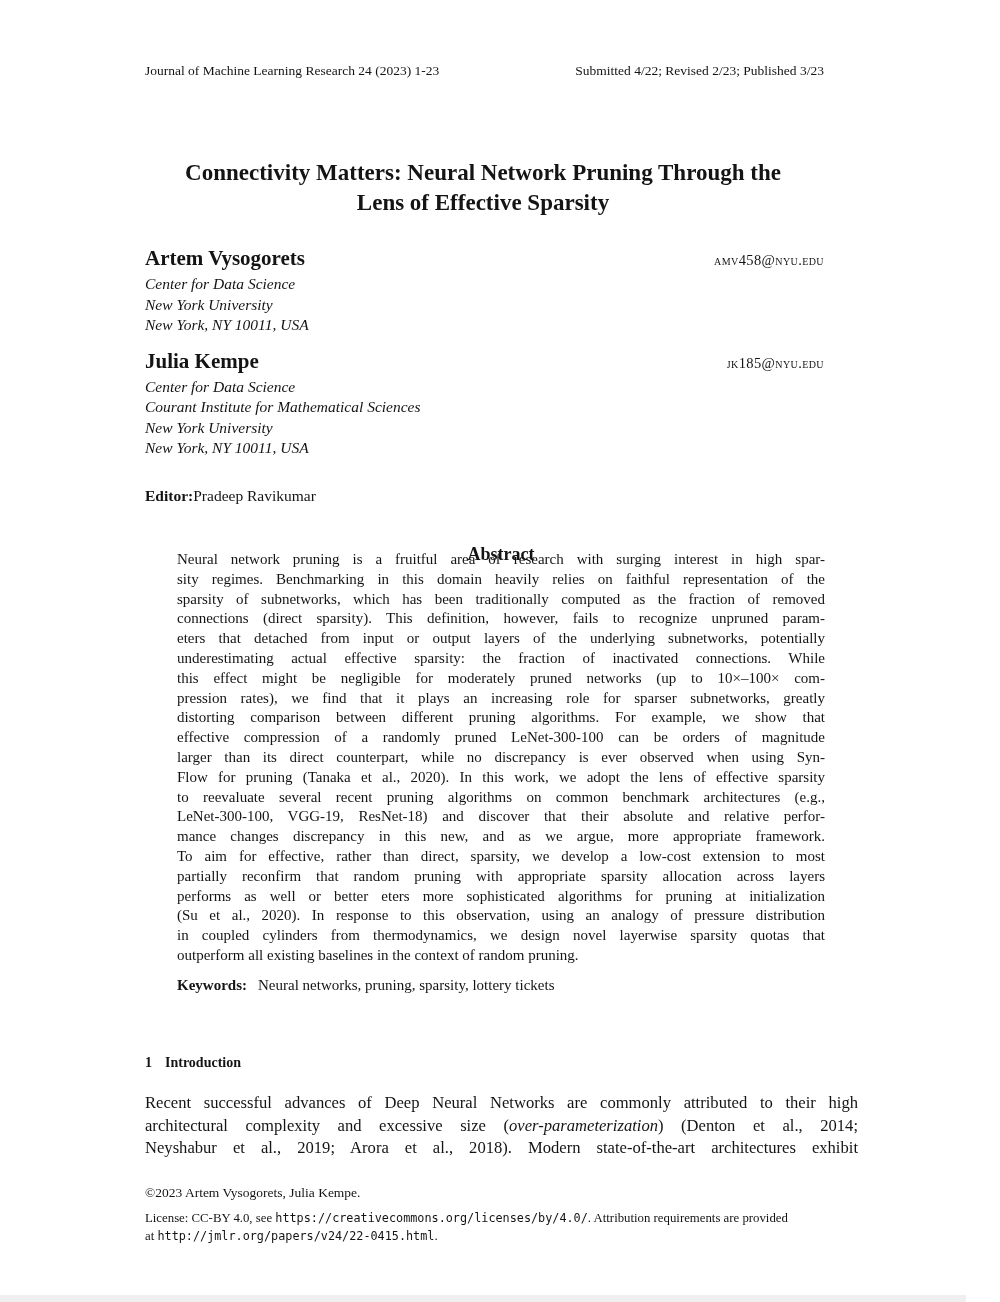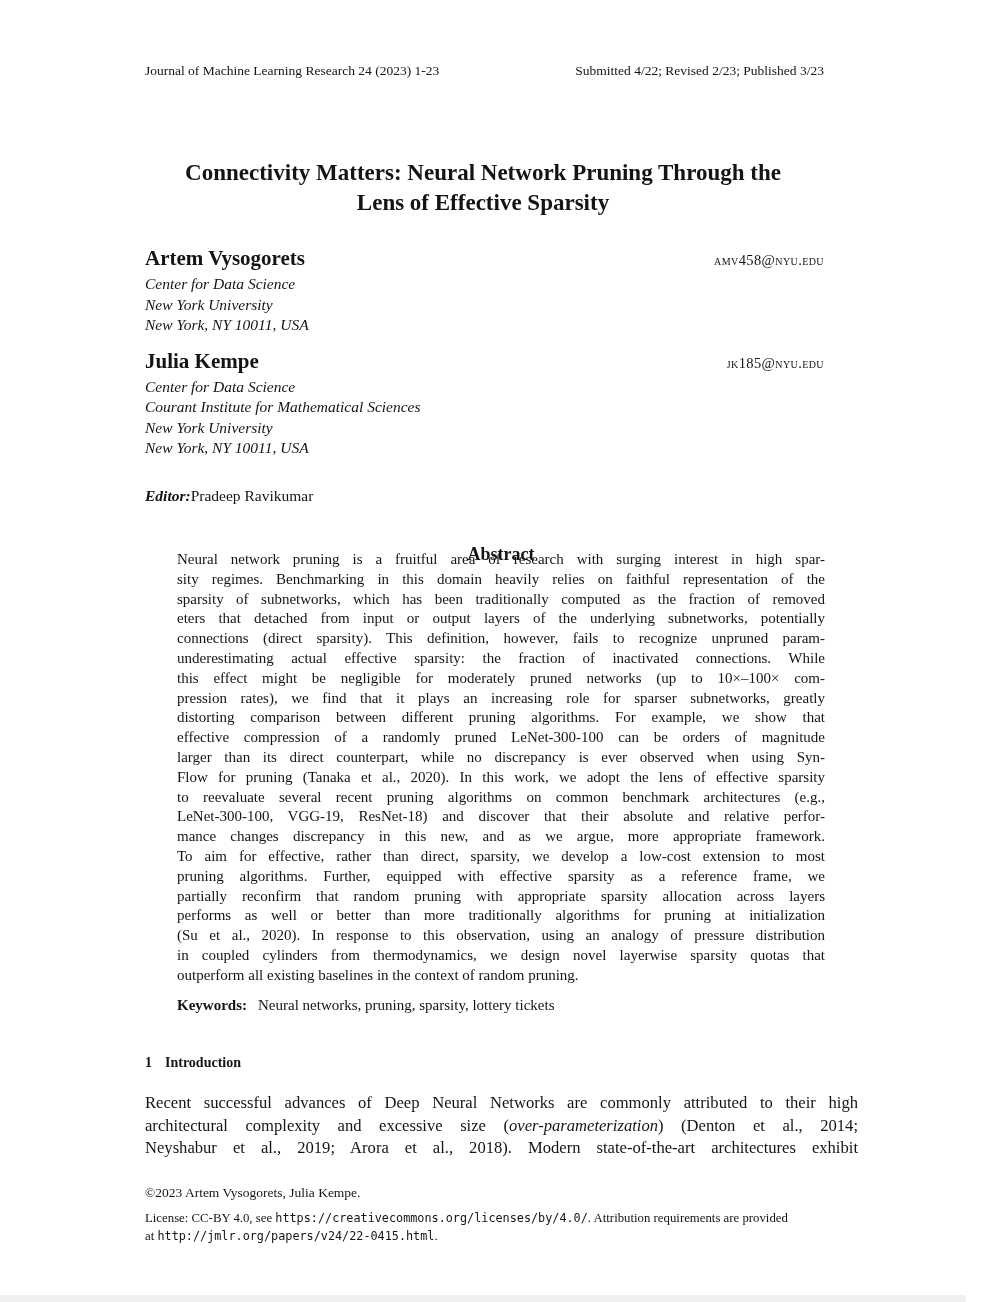--- a/index.html
+++ b/index.html
@@ -49,21 +49,21 @@
     font-style: italic;
     font-size: 15.5px;
     line-height: 20.5px;
   }
   .author-block + .author-block { margin-top: 13px; }
   .editor-line {
     position: absolute;
     top: 487px; left: 145px; right: 142px;
     font-size: 15.5px;
   }
-  .editor-label { font-weight: bold; font-style: italic; }
+  .editor-label { font-weight: bold; }
   .editor-name { }
   .abstract-heading {
     position: absolute;
     top: 544px; left: 177px; width: 648px;
     text-align: center;
     font-size: 18px;
     font-weight: bold;
   }
   .abstract-body {
     position: absolute;
@@ -156,36 +156,35 @@
     <span class="editor-label">Editor:</span><span class="editor-name">Pradeep Ravikumar</span>
   </div>
 
   <div class="abstract-heading">Abstract</div>
 
   <div class="abstract-body">
     <div>
         <div class="jline">Neural network pruning is a fruitful area of research with surging interest in high spar-</div>
         <div class="jline">sity regimes. Benchmarking in this domain heavily relies on faithful representation of the</div>
         <div class="jline">sparsity of subnetworks, which has been traditionally computed as the fraction of removed</div>
+        <div class="jline">connections (direct sparsity). This definition, however, fails to recognize unpruned param-</div>
         <div class="jline">eters that detached from input or output layers of the underlying subnetworks, potentially</div>
-        <div class="jline">connections (direct sparsity). This definition, however, fails to recognize unpruned param-</div>
         <div class="jline">underestimating actual effective sparsity: the fraction of inactivated connections. While</div>
         <div class="jline">this effect might be negligible for moderately pruned networks (up to 10×–100× com-</div>
         <div class="jline">pression rates), we find that it plays an increasing role for sparser subnetworks, greatly</div>
         <div class="jline">distorting comparison between different pruning algorithms. For example, we show that</div>
         <div class="jline">effective compression of a randomly pruned LeNet-300-100 can be orders of magnitude</div>
         <div class="jline">larger than its direct counterpart, while no discrepancy is ever observed when using Syn-</div>
         <div class="jline">Flow for pruning (Tanaka et al., 2020). In this work, we adopt the lens of effective sparsity</div>
         <div class="jline">to reevaluate several recent pruning algorithms on common benchmark architectures (e.g.,</div>
         <div class="jline">LeNet-300-100, VGG-19, ResNet-18) and discover that their absolute and relative perfor-</div>
         <div class="jline">mance changes discrepancy in this new, and as we argue, more appropriate framework.</div>
         <div class="jline">To aim for effective, rather than direct, sparsity, we develop a low-cost extension to most</div>
-        <div class="jline">pruning algorithms. Further, equipped with effective sparsity as a reference frame, we</div>
         <div class="jline">partially reconfirm that random pruning with appropriate sparsity allocation across layers</div>
-        <div class="jline">performs as well or better than more traditionally algorithms for pruning at initialization</div>
+        <div class="jline">performs as well or better eters more sophisticated algorithms for pruning at initialization</div>
         <div class="jline">(Su et al., 2020). In response to this observation, using an analogy of pressure distribution</div>
         <div class="jline">in coupled cylinders from thermodynamics, we design novel layerwise sparsity quotas that</div>
         <div class="jline jline-end">outperform all existing baselines in the context of random pruning.</div>
       </div>
     <div class="keywords-line">
       <span class="keywords-label">Keywords:</span><span>Neural networks, pruning, sparsity, lottery tickets</span>
     </div>
   </div>
 
   <div class="section-heading">

